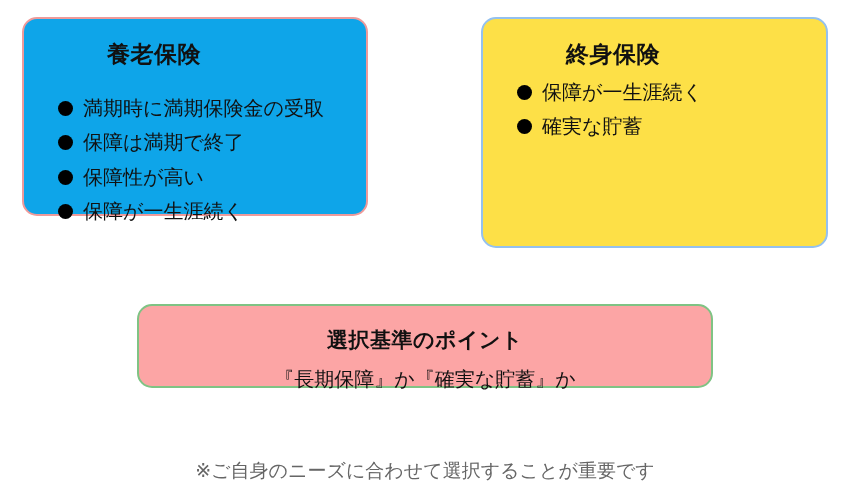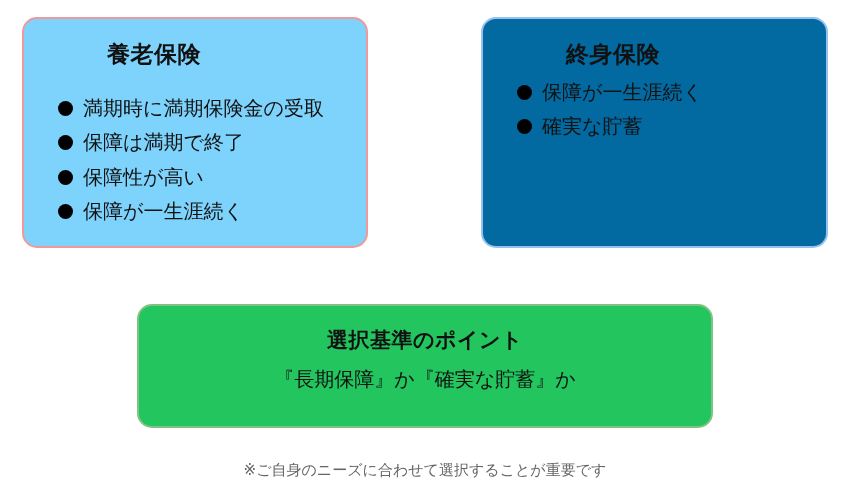--- a/index.html
+++ b/index.html
@@ -15,32 +15,32 @@
       font-family: "DejaVu Sans", "Liberation Sans", sans-serif;
       color: #111111;
     }
     .card {
       position: absolute;
       box-sizing: border-box;
       border-radius: 15px;
       border: 2px solid;
     }
     .card-pink {
-      left: 22px; top: 17px; width: 346px; height: 231px;
-      background: #7dd3fc;
+      left: 22px; top: 17px; width: 346px; height: 199px;
+      background: #0ea5e9;
       border-color: #ee9a9a;
     }
     .card-blue {
       left: 481px; top: 17px; width: 347px; height: 231px;
-      background: #0369a1;
+      background: #fde047;
       border-color: #94c1ef;
     }
     .card-green {
-      left: 137px; top: 304px; width: 576px; height: 124px;
-      background: #22c55e;
+      left: 137px; top: 304px; width: 576px; height: 84px;
+      background: #fca5a5;
       border-color: #7fc384;
     }
     .card-title {
       position: absolute;
       font-weight: bold;
       font-size: 23px;
       line-height: 28px;
       white-space: nowrap;
       letter-spacing: 0.5px;
     }
@@ -86,21 +86,21 @@
       top: 62px;
       text-align: center;
       font-size: 20px;
       line-height: 22px;
     }
     .footer-note {
       position: absolute;
       left: 0; width: 850px;
       top: 460px;
       text-align: center;
-      font-size: 15px;
+      font-size: 19px;
       line-height: 20px;
       color: #666666;
     }
   </style>
 </head>
 <body>
 
 <div class="card card-pink">
   <div class="card-title">養老保険</div>
   <ul class="bullets">

